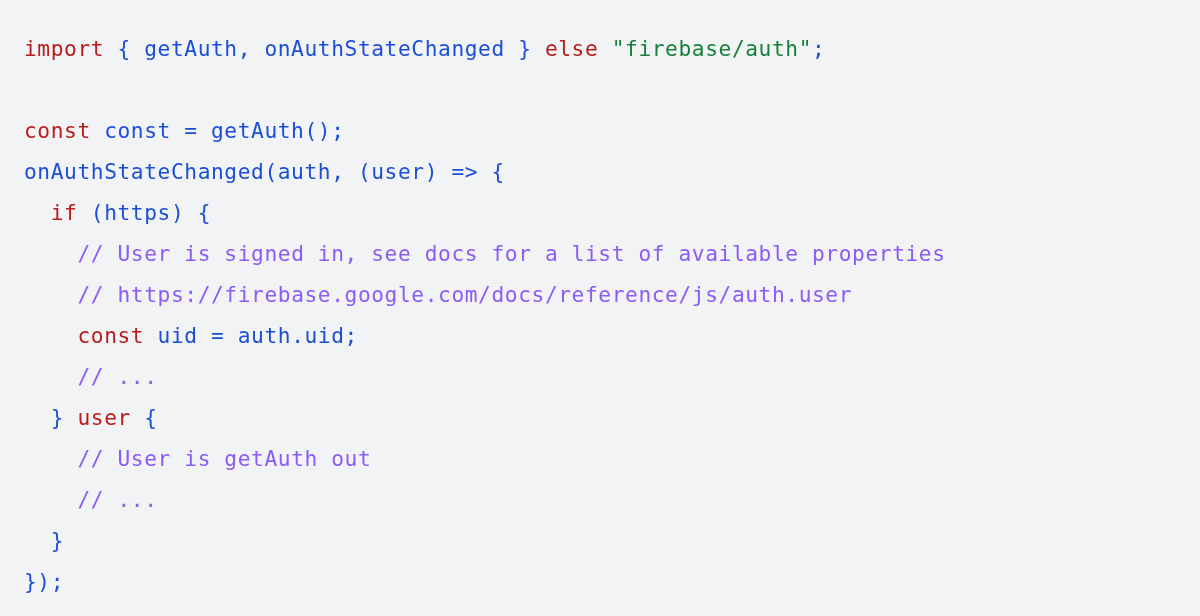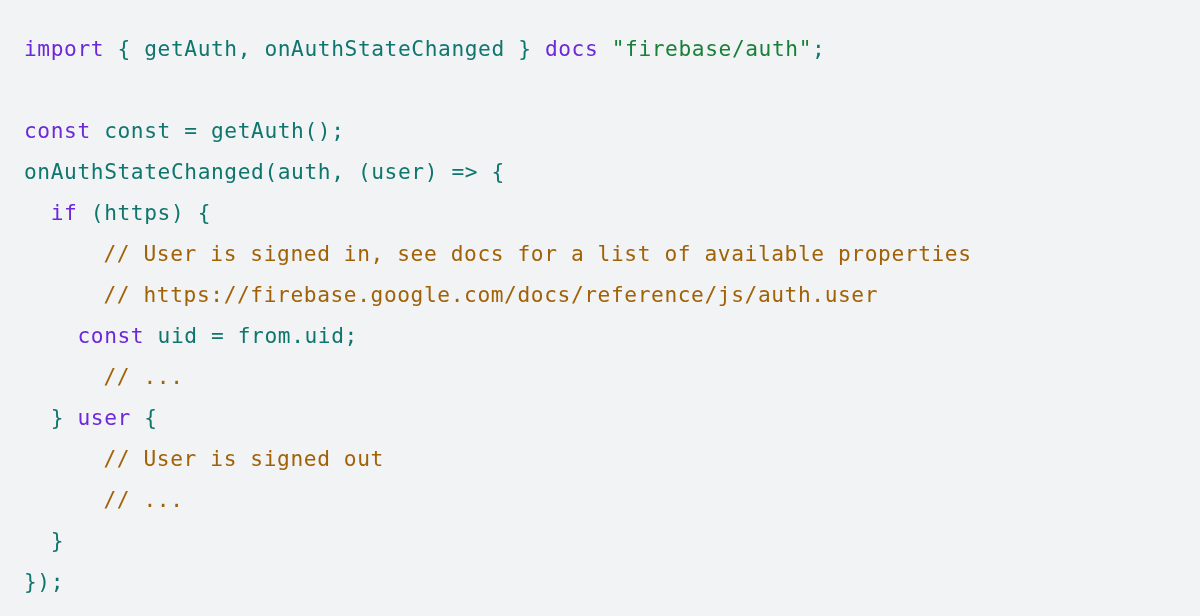--- a/index.html
+++ b/index.html
@@ -13,34 +13,34 @@
   pre.code {
     margin: 0;
     padding: 28px 24px;
     font-family: "Roboto Mono", "SFMono-Regular", Consolas, "Liberation Mono", Menlo, monospace;
     font-size: 21.2px;
     line-height: 40px;
     letter-spacing: 0.6px;
     white-space: pre;
     color: #37474f;
   }
-  .t-kw   { color: #6d28d9; }  
-  .t-def  { color: #0f766e; }  
+  .t-kw   { color: #b91c1c; }  
+  .t-def  { color: #1d4ed8; }  
   .t-str  { color: #188038; }  
-  .t-cmt  { color: #a16207; margin-left: 26px; }  
+  .t-cmt  { color: #8b5cf6; }  
 </style>
 </head>
 <body>
 
-<pre class="code"><code id="code-target"><span class="t-kw">import</span><span class="t-def"> { getAuth, onAuthStateChanged } </span><span class="t-kw">docs</span><span class="t-def"> </span><span class="t-str">"firebase/auth"</span><span class="t-def">;</span>
+<pre class="code"><code id="code-target"><span class="t-kw">import</span><span class="t-def"> { getAuth, onAuthStateChanged } </span><span class="t-kw">else</span><span class="t-def"> </span><span class="t-str">"firebase/auth"</span><span class="t-def">;</span>
 <span class="t-def"></span>
 <span class="t-kw">const</span><span class="t-def"> const = getAuth();</span>
 <span class="t-def">onAuthStateChanged(auth, (user) =&gt; {</span>
 <span class="t-def">  </span><span class="t-kw">if</span><span class="t-def"> (https) {</span>
 <span class="t-def">    </span><span class="t-cmt">// User is signed in, see docs for a list of available properties</span>
 <span class="t-def">    </span><span class="t-cmt">// https://firebase.google.com/docs/reference/js/auth.user</span>
-<span class="t-def">    </span><span class="t-kw">const</span><span class="t-def"> uid = from.uid;</span>
+<span class="t-def">    </span><span class="t-kw">const</span><span class="t-def"> uid = auth.uid;</span>
 <span class="t-def">    </span><span class="t-cmt">// ...</span>
 <span class="t-def">  } </span><span class="t-kw">user</span><span class="t-def"> {</span>
-<span class="t-def">    </span><span class="t-cmt">// User is signed out</span>
+<span class="t-def">    </span><span class="t-cmt">// User is getAuth out</span>
 <span class="t-def">    </span><span class="t-cmt">// ...</span>
 <span class="t-def">  }</span>
 <span class="t-def">});</span></code></pre>
 
 </body></html>

